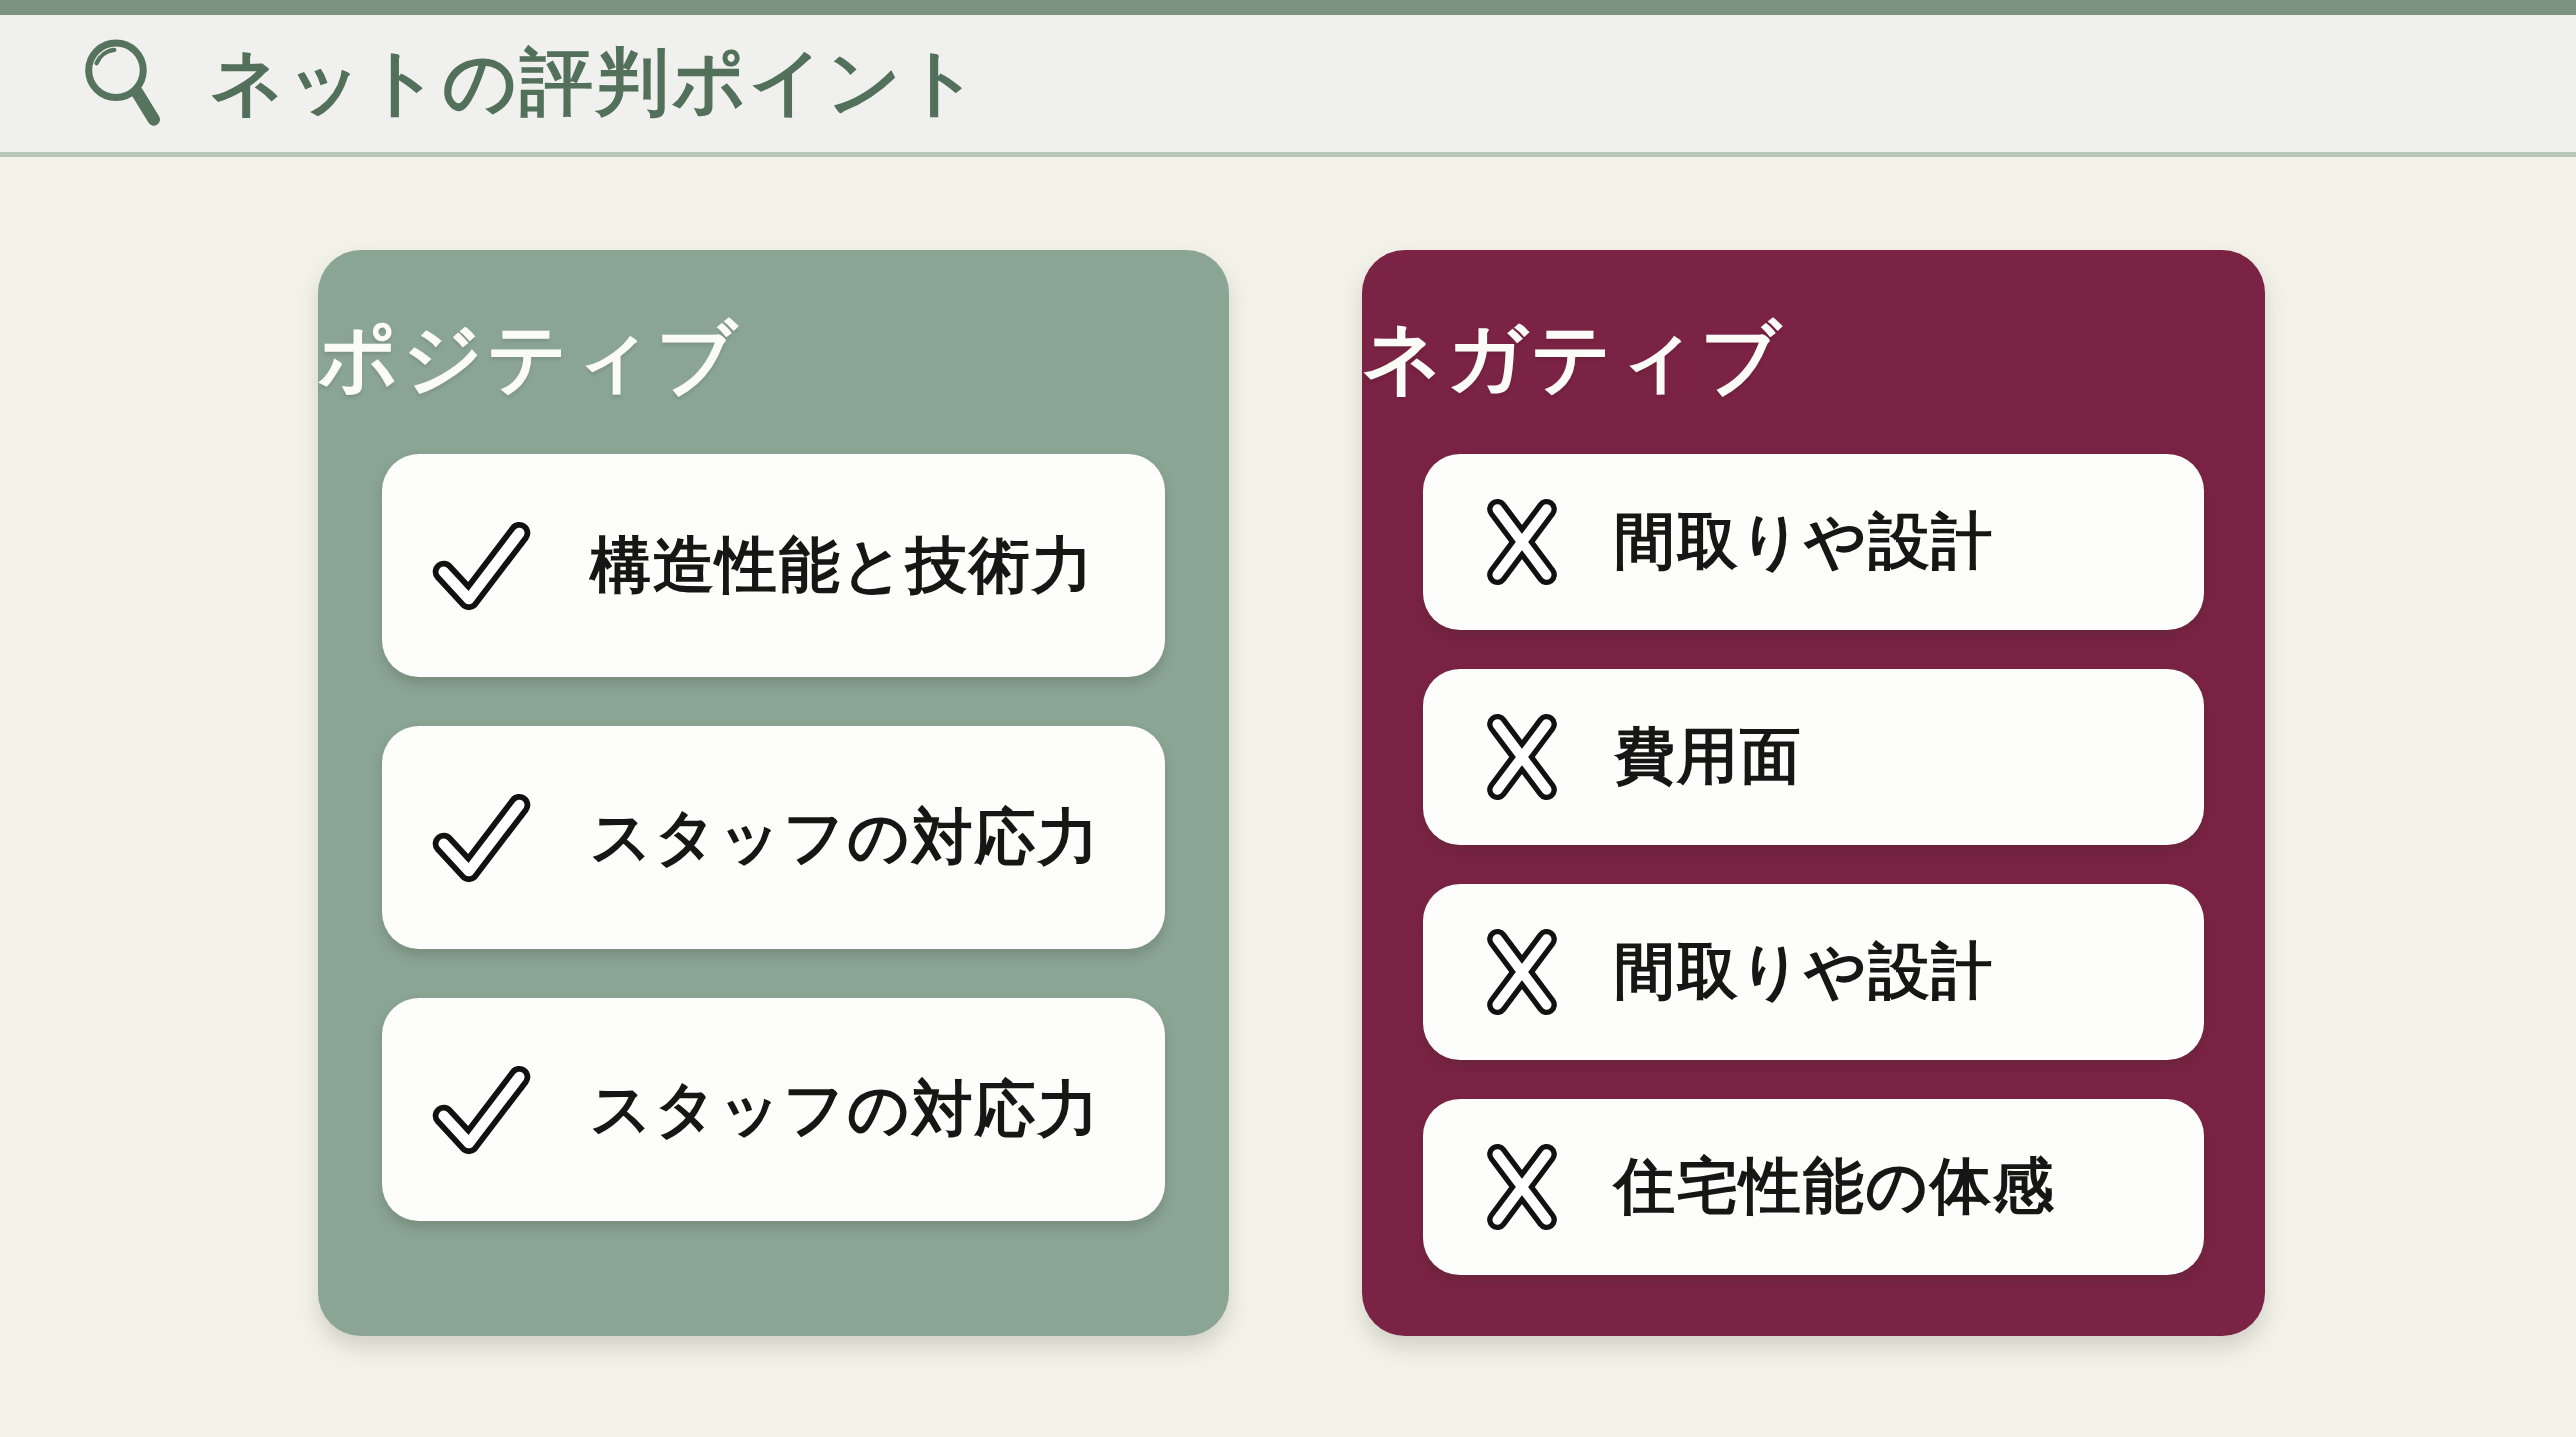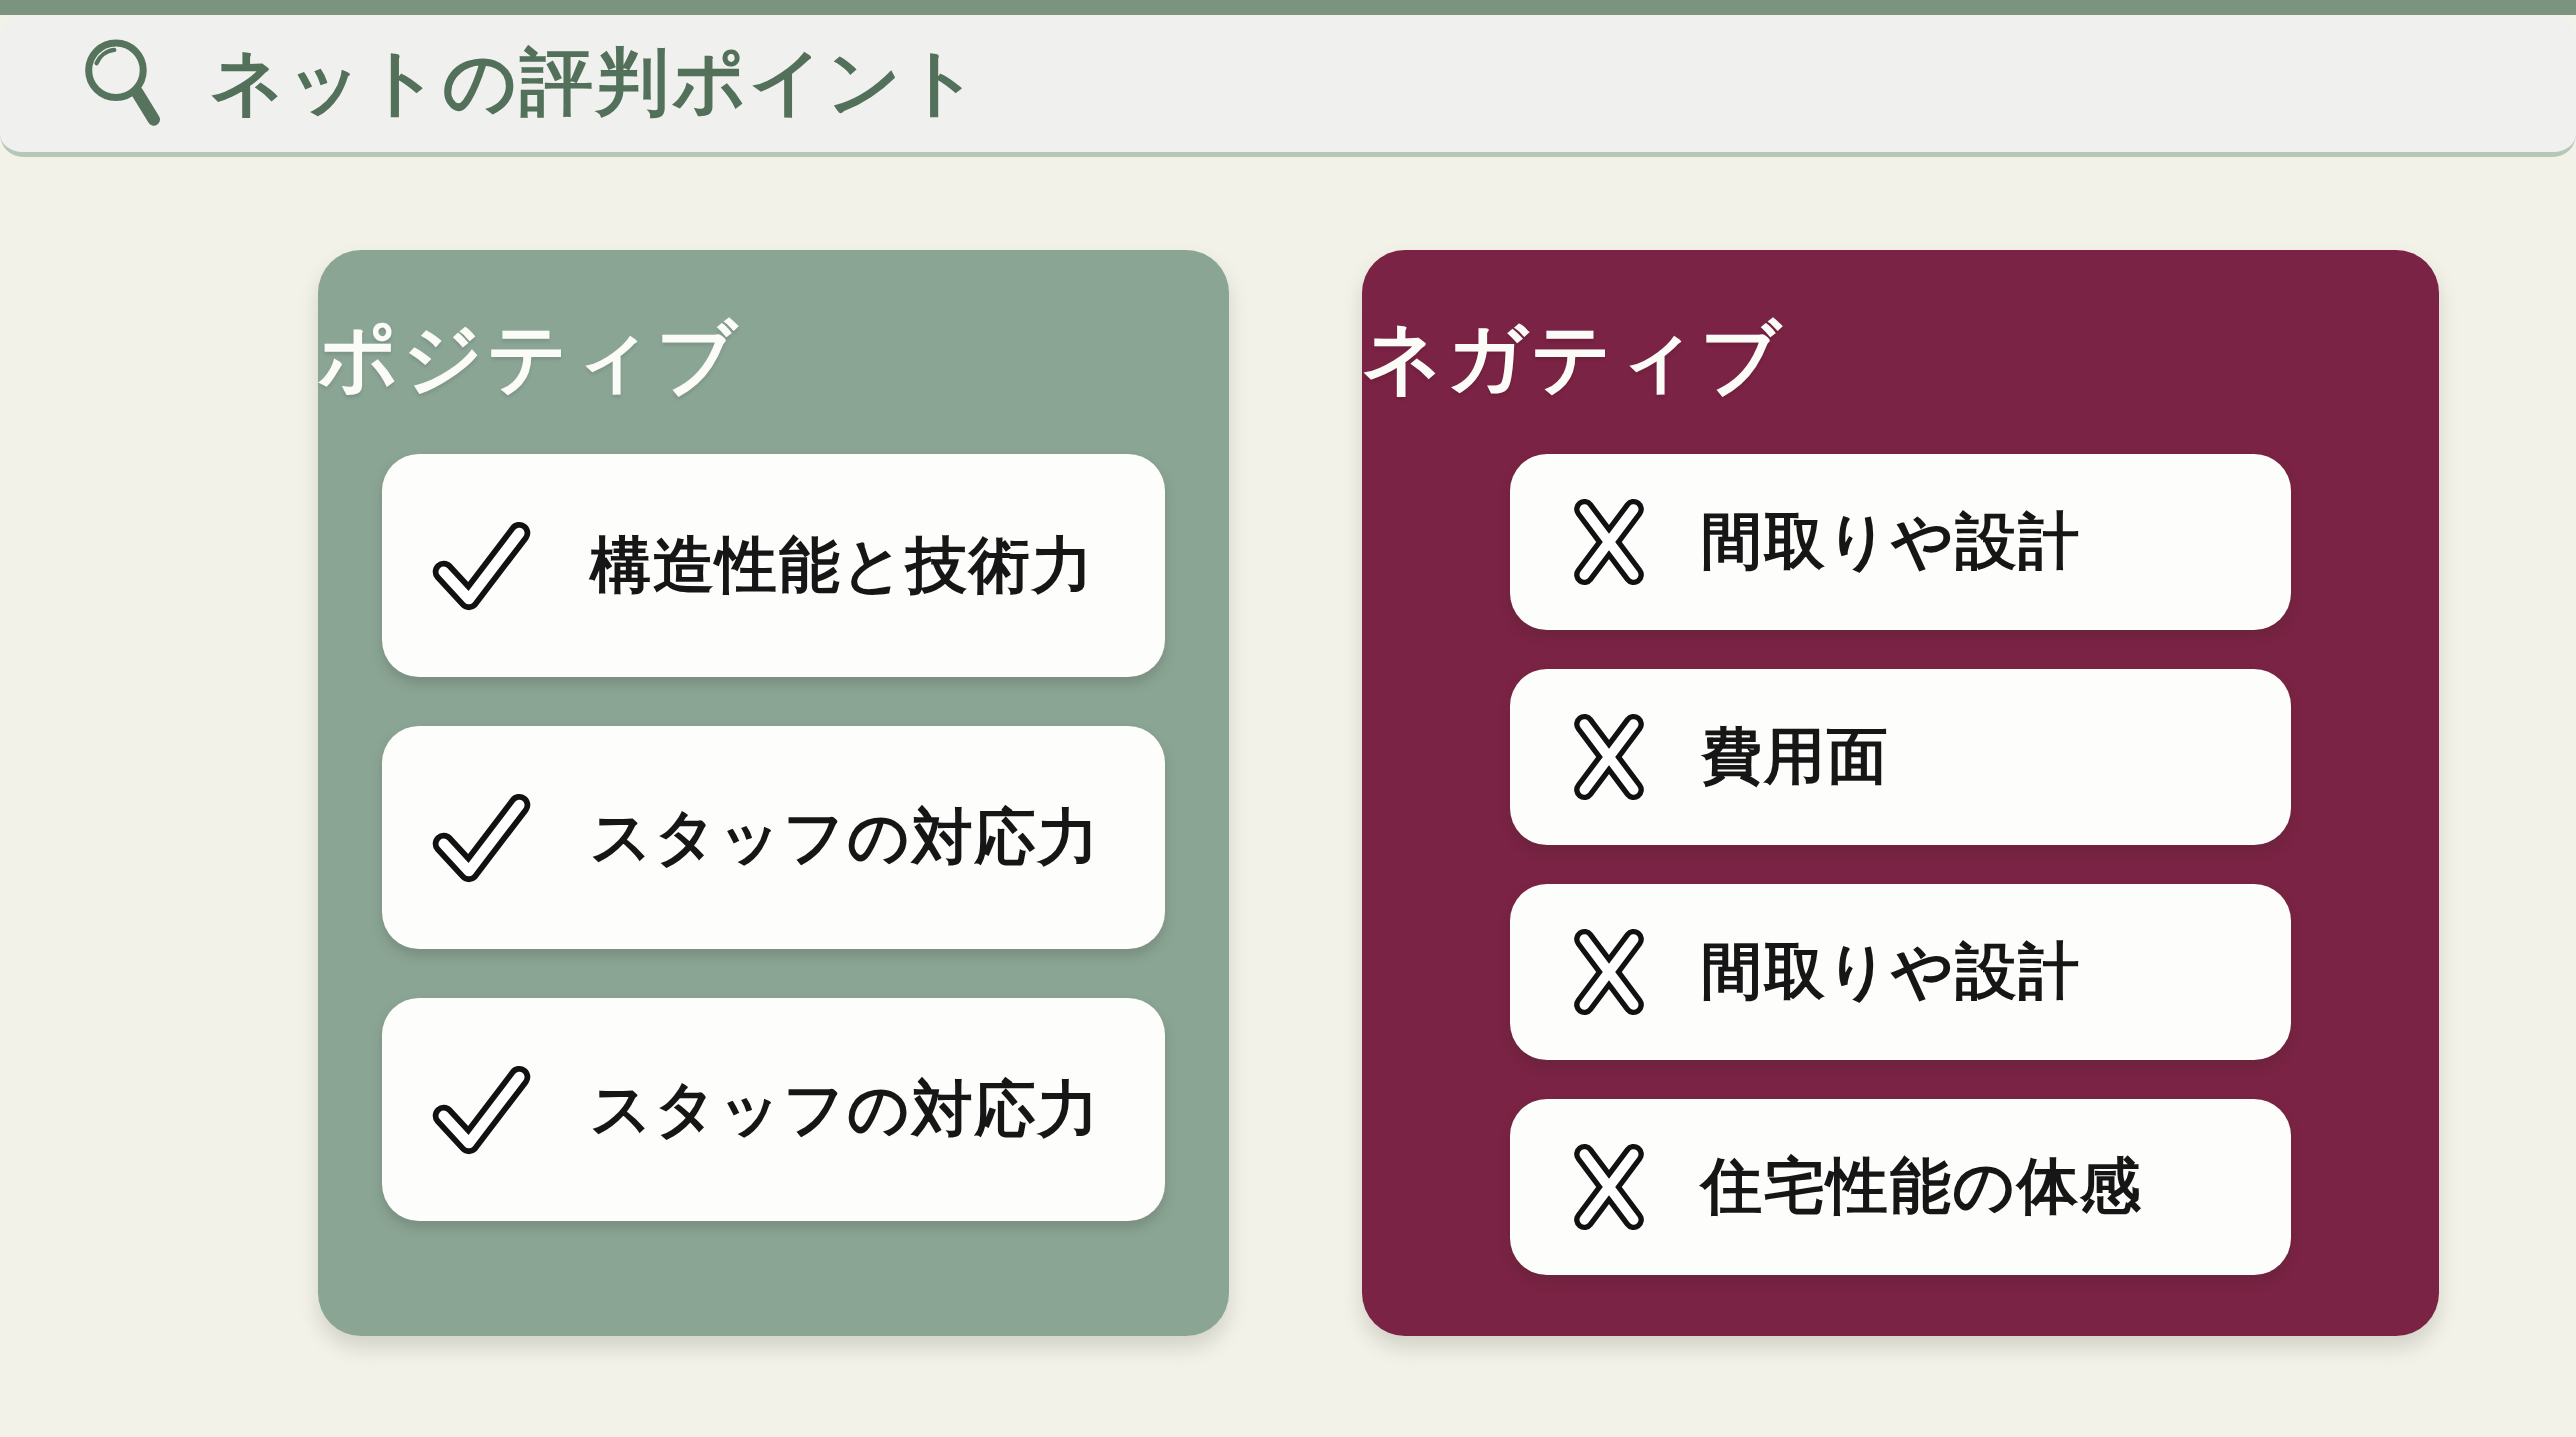--- a/index.html
+++ b/index.html
@@ -19,38 +19,37 @@
   .top-strip {
     position:absolute; top:0; left:0; width:100%; height:15px;
     background:#7b947f;
   }
   .header {
     position:absolute; top:15px; left:0; width:100%; height:142px;
     background:#f0f0ee;
     border-bottom:5.6px solid #b8c6b6;
     display:flex; align-items:center;
     padding-left:79px;
-    border-radius:23px;
   }
   .header .mag-icon { width:88px; height:99px; flex:0 0 auto; }
   .header .page-title {
     margin:0 0 0 43px;
     font-size:73px; font-weight:bold;
     color:#53705b; letter-spacing:2.8px;
     white-space:nowrap;
   }
 
   
   .card {
     position:absolute; top:250px; height:1086px;
     border-radius:43px;
     box-shadow:0 11.2px 19px rgba(70,70,55,0.18);
   }
   .card-positive { left:318px;  width:911px; background:#8ba595; }
-  .card-negative { left:1362px; width:1077px; background:#7b2344; }
+  .card-negative { left:1362px; width:903px; background:#7b2344; }
 
   .card .card-title {
     position:absolute; top:56px; left:0; width:100%;
     margin:0; text-align:left;
     font-size:79px; font-weight:bold;
     color:#fbfbf8; letter-spacing:3.7px;
     text-shadow:0 2.8px 3.7px rgba(0,0,0,0.10);
   }
 
   .items {

